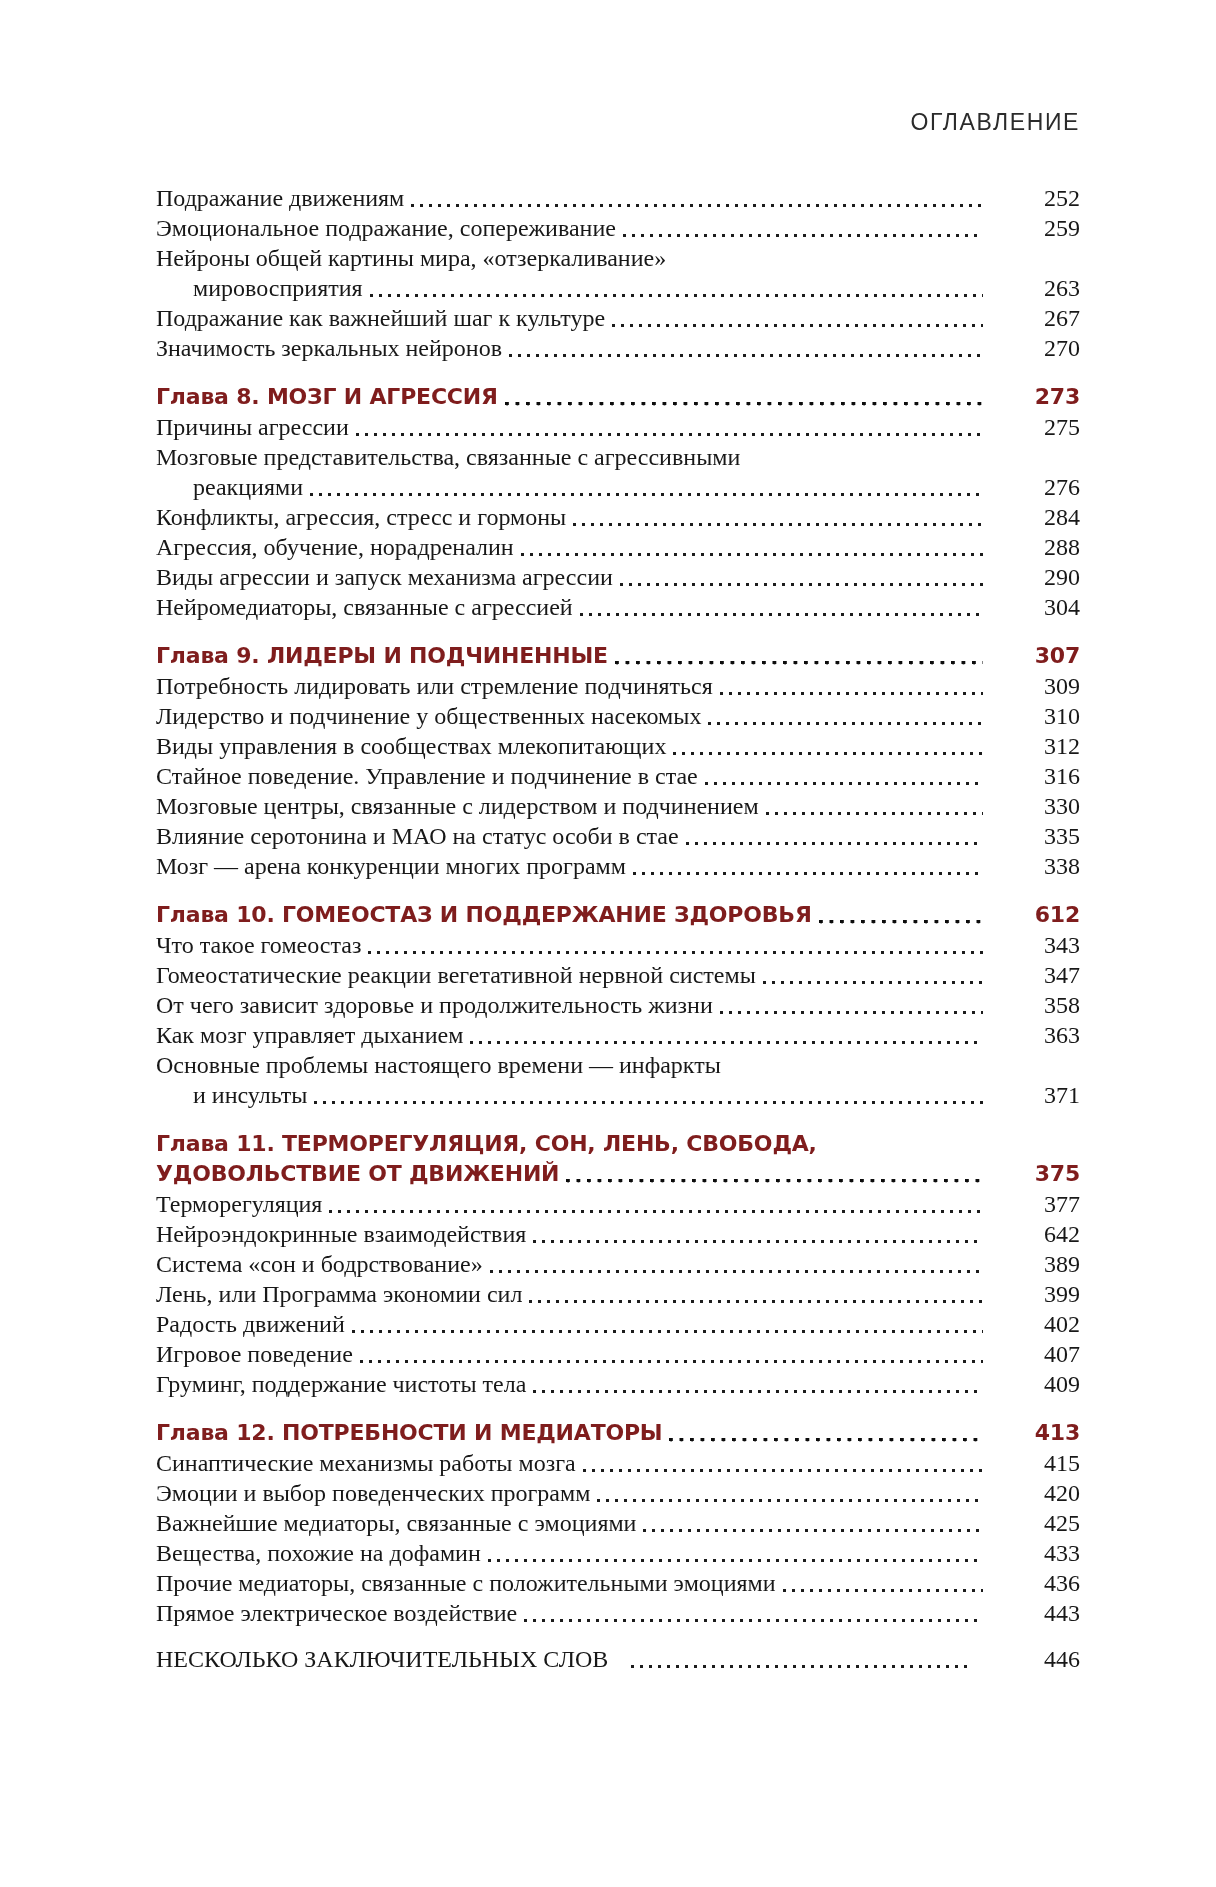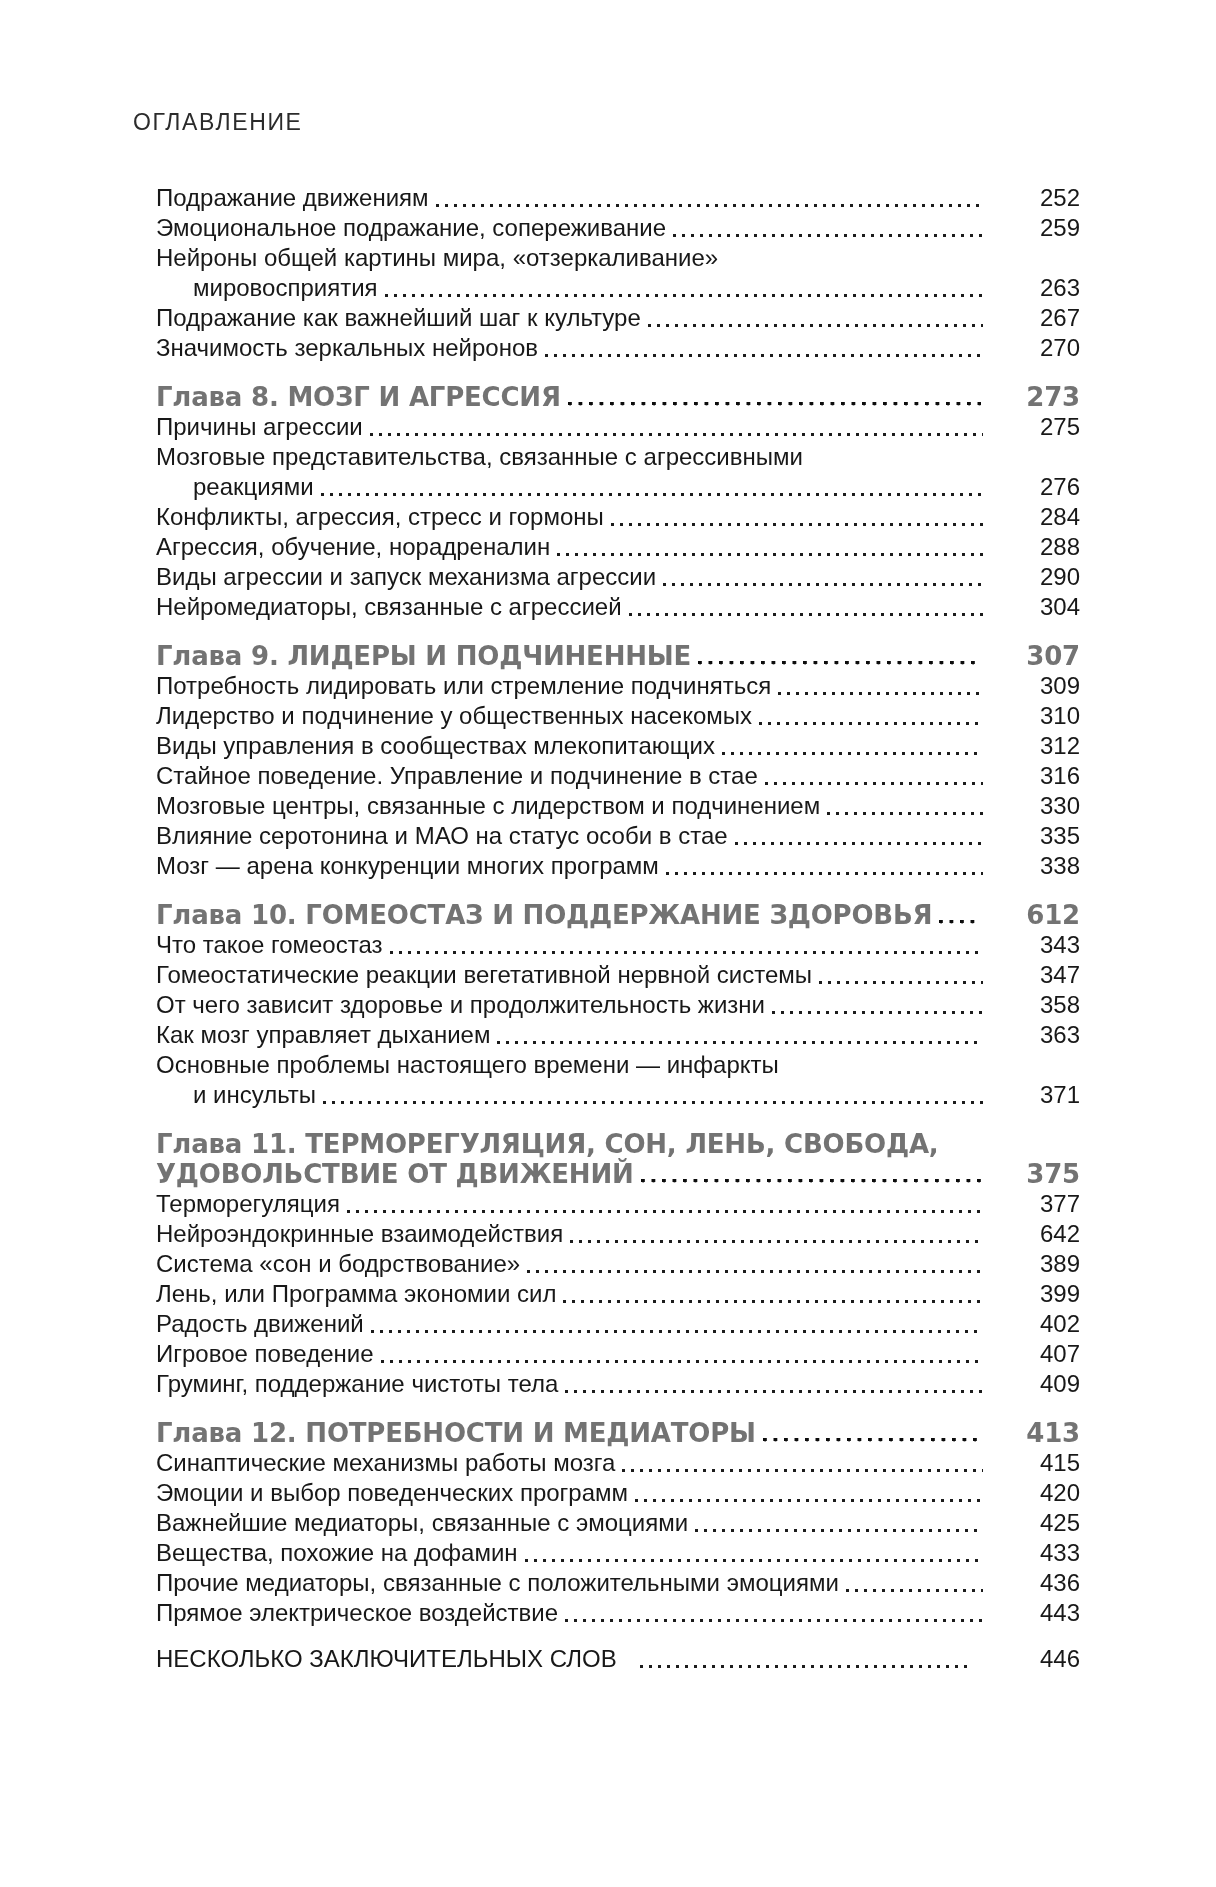--- a/index.html
+++ b/index.html
@@ -16,20 +16,21 @@
     width:1216px;
   }
   .page-header {
     font-family:"Liberation Sans","DejaVu Sans",sans-serif;
     font-size:23px;
     font-weight:400;
     letter-spacing:1.6px;
     color:#2b2b2b;
     margin-left:-23px; 
     line-height:24px;
+    text-align:right;
   }
   .toc {
     margin-top:49px;
   }
   .row {
     display:flex;
     line-height:30px;
     font-size:24px;
   }
   .row .title { white-space:nowrap; }
@@ -50,27 +51,27 @@
     background-repeat:repeat-x;
   }
   .row .page {
     flex:0 0 auto;
     min-width:52px;
     text-align:right;
     white-space:nowrap;
     margin-left:35px;
   }
   
-  .row.entry, .row.final { font-family:Liberation Sans, sans-serif; }
+  .row.entry, .row.final { font-family:Liberation Serif, serif; }
   .row.indent .title { padding-left:37px; }
   .row.chapter, .row.chapter-first {
     font-family:"DejaVu Sans","Liberation Sans",sans-serif;
     font-weight:700;
-    font-size:26px;
-    color:#737373;
+    font-size:22px;
+    color:#7f1d1d;
     letter-spacing:-0.2px;
   }
   .row.chapter .dots::before,
   .row.chapter-first .dots::before {
     background-image:radial-gradient(circle at 2px 1.5px, #0c0c0c 1.9px, rgba(0,0,0,0) 2.15px);
     background-size:10.5px 4px;
     height:4px;
     bottom:6px;
   }
   .row.gap { margin-top:19px; }

